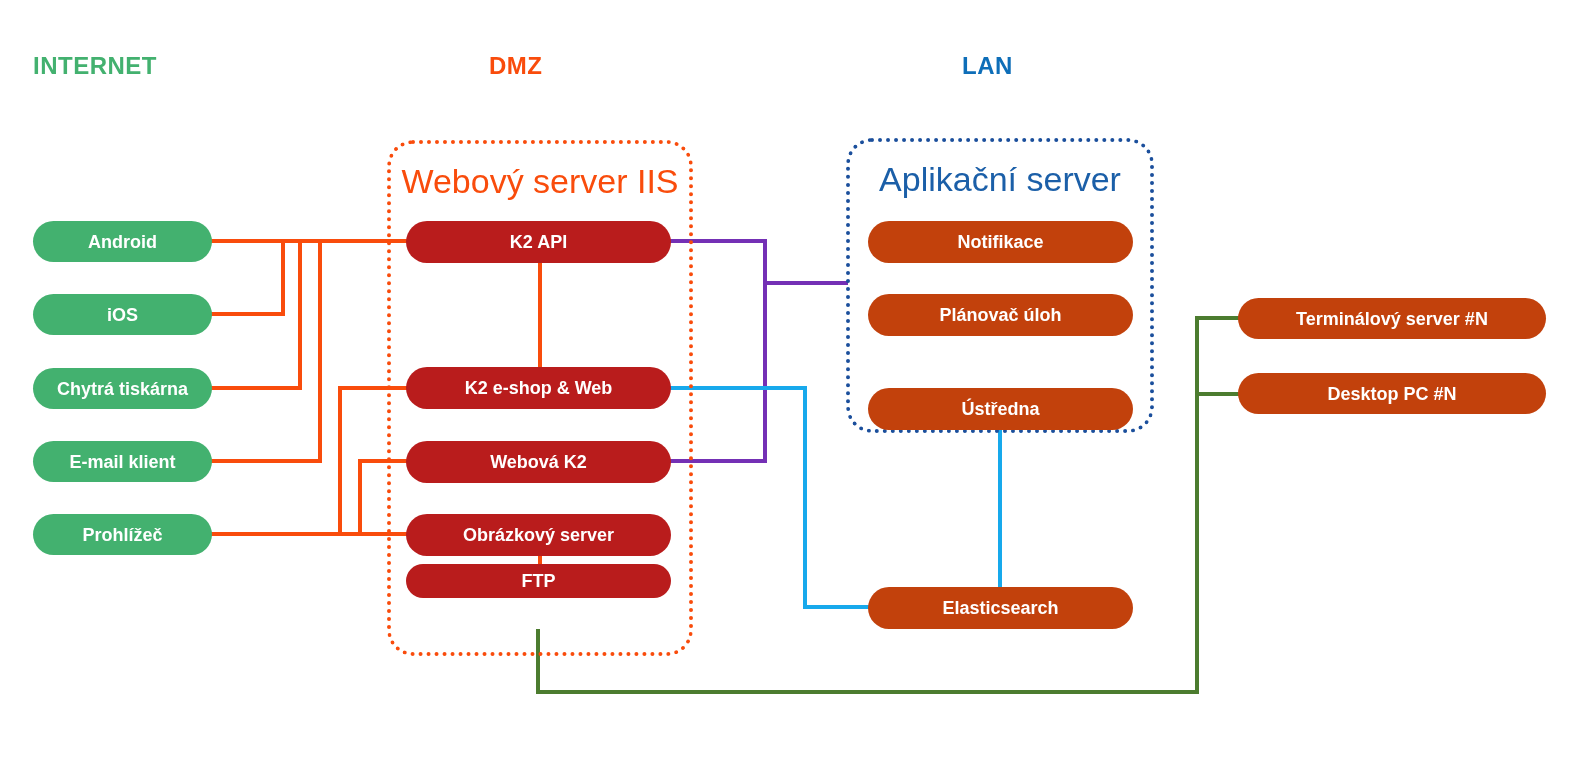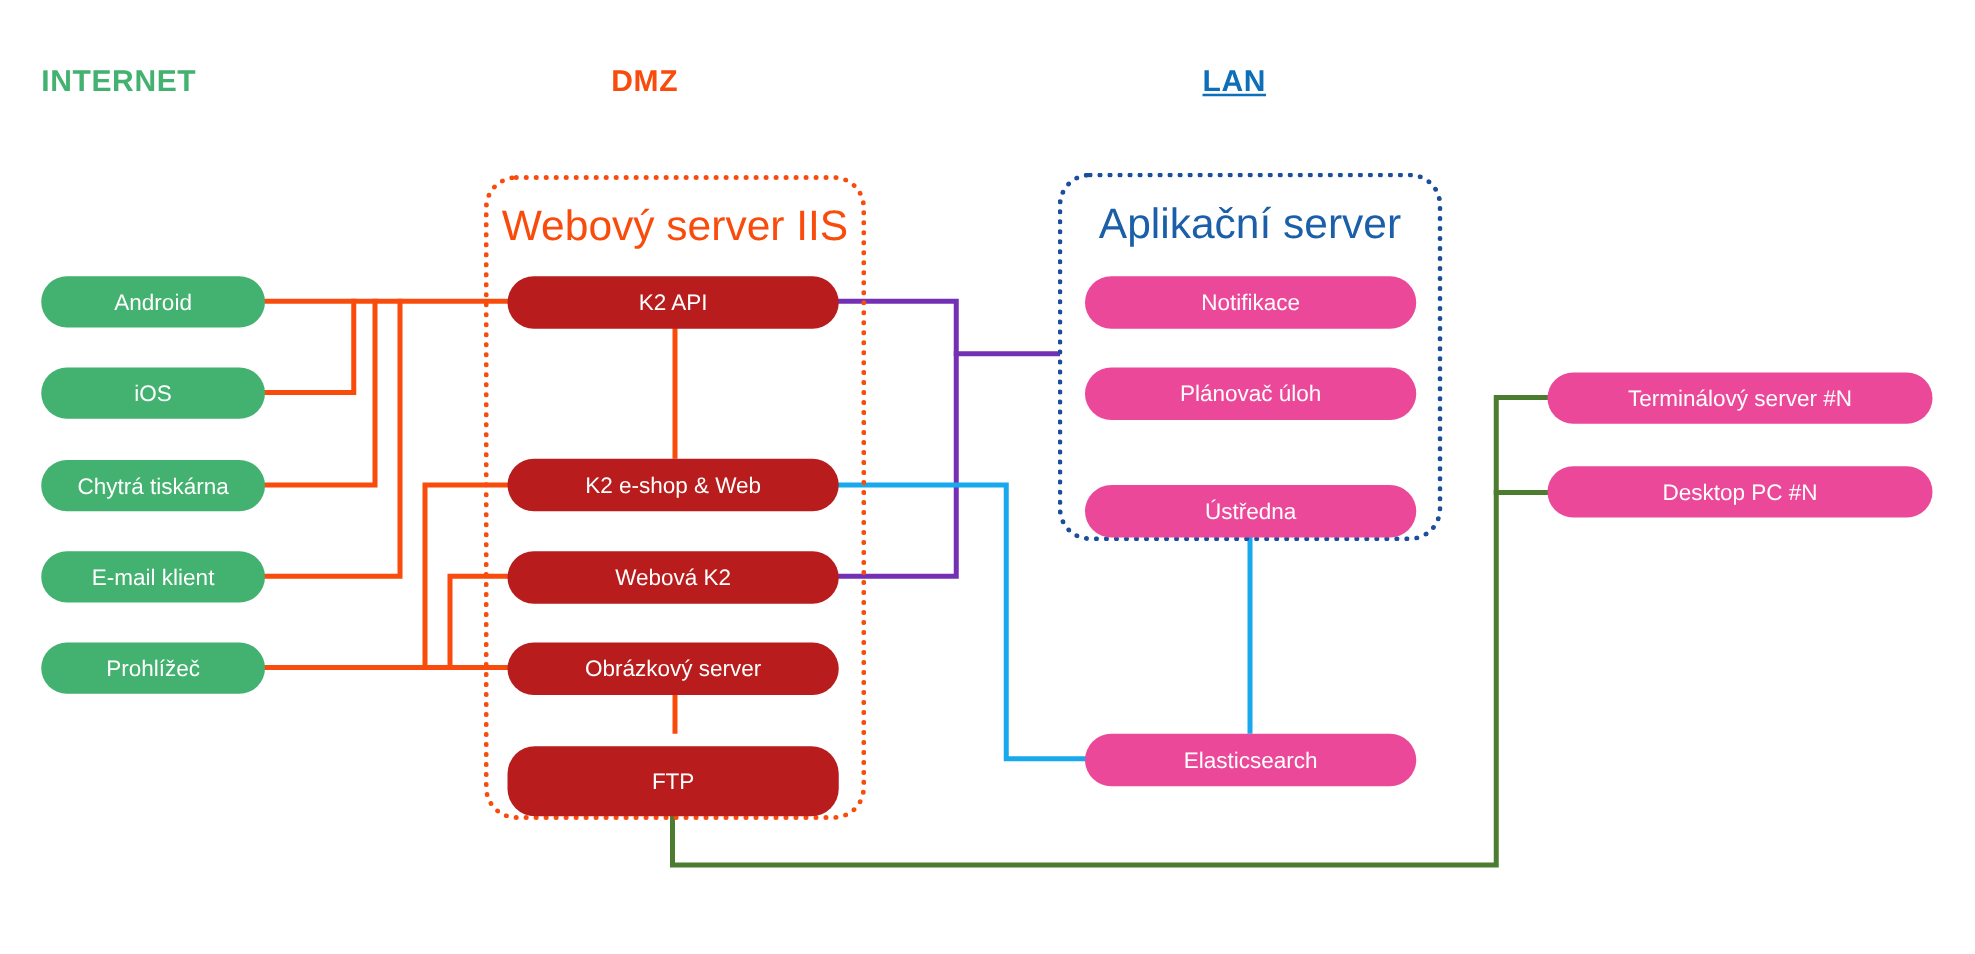--- a/index.html
+++ b/index.html
@@ -29,21 +29,21 @@
   
   .zone-title {
     position: absolute;
     font-weight: bold;
     font-size: 24px;
     letter-spacing: 0.5px;
     white-space: nowrap;
   }
   #zone-internet { left: 33px;  top: 52px; color: #43B16F; }
   #zone-dmz      { left: 489px; top: 52px; color: #F94C0C; }
-  #zone-lan      { left: 962px; top: 52px; color: #0E6EB8; text-decoration: underline; }
+  #zone-lan      { left: 962px; top: 52px; color: #0E6EB8; }
 
   
   .group-box {
     position: absolute;
     border-style: dotted;
     border-width: 4px;
     border-radius: 26px;
     box-sizing: border-box;
   }
   #group-dmz {
@@ -73,24 +73,25 @@
     align-items: center;
     justify-content: center;
     border-radius: 22px;
     color: #ffffff;
     font-size: 18px;
     text-align: center;
     box-sizing: border-box;
     padding: 0 10px;
     white-space: nowrap;
     line-height: 1;
+    font-weight: bold;
   }
   .node.green  { background: #43B16F; }
   .node.orange { background: #b91c1c; }
-  .node.blue   { background: #ec4899; }
+  .node.blue   { background: #c2410c; }
 </style>
 </head>
 <body>
 
 <div id="diagram">
 
   <svg id="wires" viewBox="0 0 1580 763" xmlns="http://www.w3.org/2000/svg">
 
     <g fill="none" stroke="#F94C0C" stroke-width="4" stroke-linecap="square">
 
@@ -145,21 +146,21 @@
   <div class="node green" style="left:33px;  top:221px; width:179px; height:41px;">Android</div>
   <div class="node green" style="left:33px;  top:294px; width:179px; height:41px;">iOS</div>
   <div class="node green" style="left:33px;  top:368px; width:179px; height:41px;">Chytrá tiskárna</div>
   <div class="node green" style="left:33px;  top:441px; width:179px; height:41px;">E-mail klient</div>
   <div class="node green" style="left:33px;  top:514px; width:179px; height:41px;">Prohlížeč</div>
 
   <div class="node orange" style="left:406px; top:221px; width:265px; height:42px;">K2 API</div>
   <div class="node orange" style="left:406px; top:367px; width:265px; height:42px;">K2 e-shop &amp; Web</div>
   <div class="node orange" style="left:406px; top:441px; width:265px; height:42px;">Webová K2</div>
   <div class="node orange" style="left:406px; top:514px; width:265px; height:42px;">Obrázkový server</div>
-  <div class="node orange" style="left:406px; top:597px; width:265px; height:56px;">FTP</div>
+  <div class="node orange" style="left:406px; top:564px; width:265px; height:34px;">FTP</div>
 
   <div class="node blue" style="left:868px; top:221px; width:265px; height:42px;">Notifikace</div>
   <div class="node blue" style="left:868px; top:294px; width:265px; height:42px;">Plánovač úloh</div>
   <div class="node blue" style="left:868px; top:388px; width:265px; height:42px;">Ústředna</div>
 
   <div class="node blue" style="left:868px; top:587px; width:265px; height:42px;">Elasticsearch</div>
   <div class="node blue" style="left:1238px; top:298px; width:308px; height:41px;">Terminálový server #N</div>
   <div class="node blue" style="left:1238px; top:373px; width:308px; height:41px;">Desktop PC #N</div>
 
 </div>

